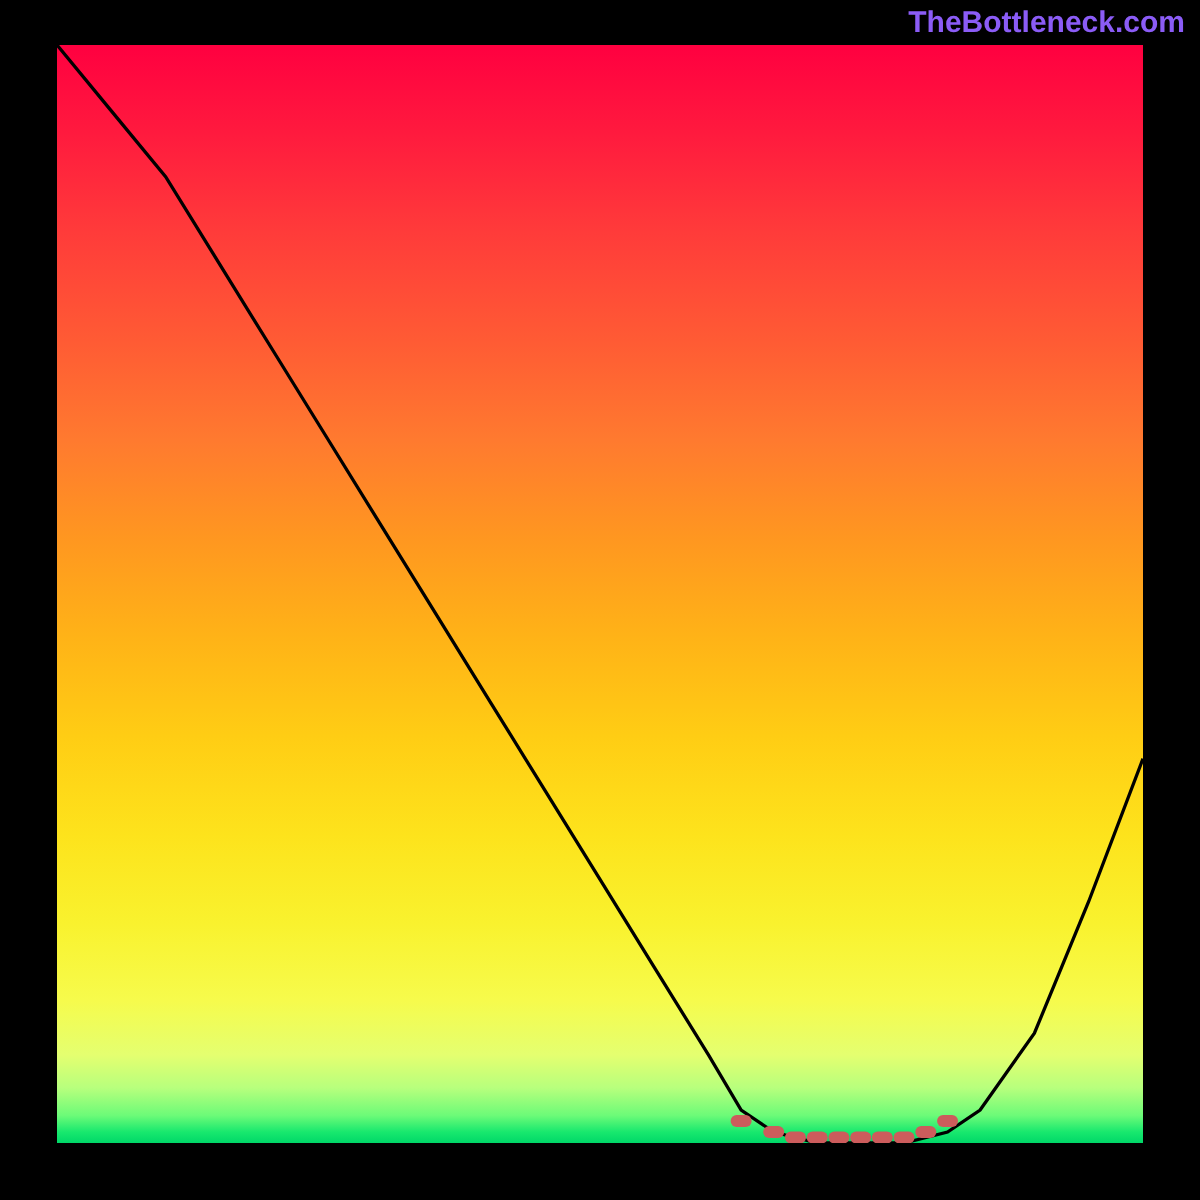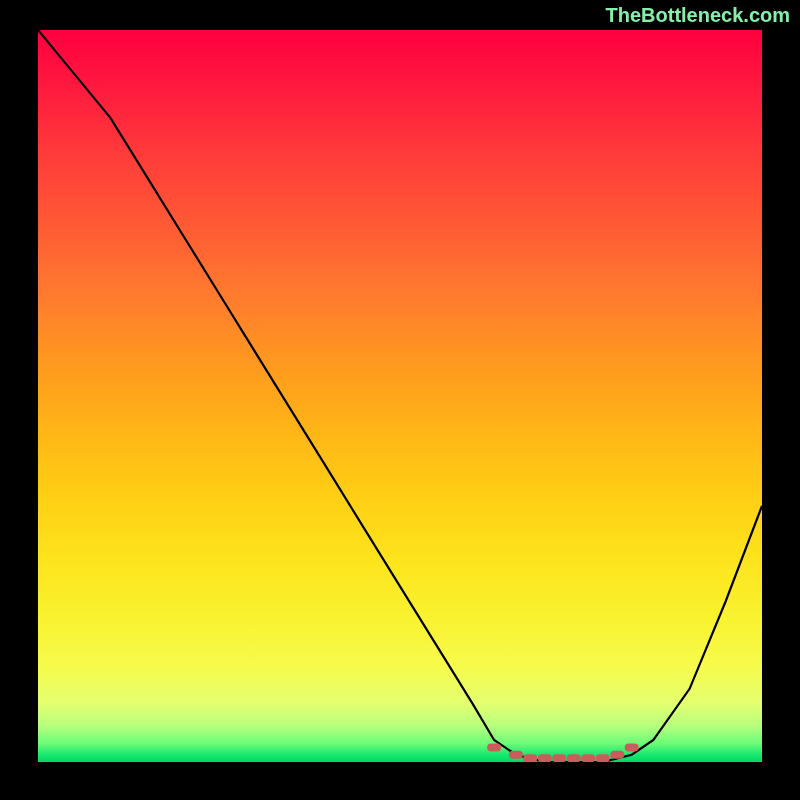--- a/index.html
+++ b/index.html
@@ -8,21 +8,21 @@
     height: 800px;
     background: #000;
     position: relative;
     font-family: Arial, sans-serif;
     overflow: hidden;
   }
   .watermark {
     position: absolute;
     top: 4px;
     right: 10px;
-    color: #86efac;
+    color: #8b5cf6;
     font-size: 20px;
     font-weight: bold;
     z-index: 10;
   }
   .plot-area {
     position: absolute;
     left: 38px;
     top: 30px;
     width: 724px;
     height: 732px;

